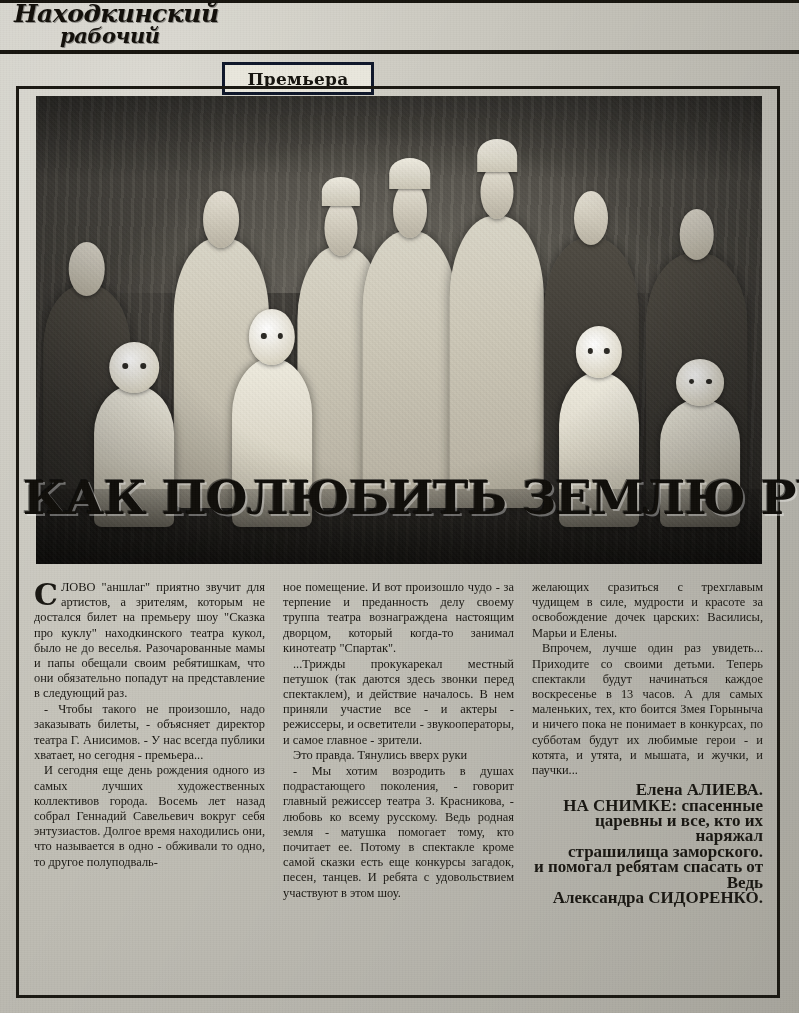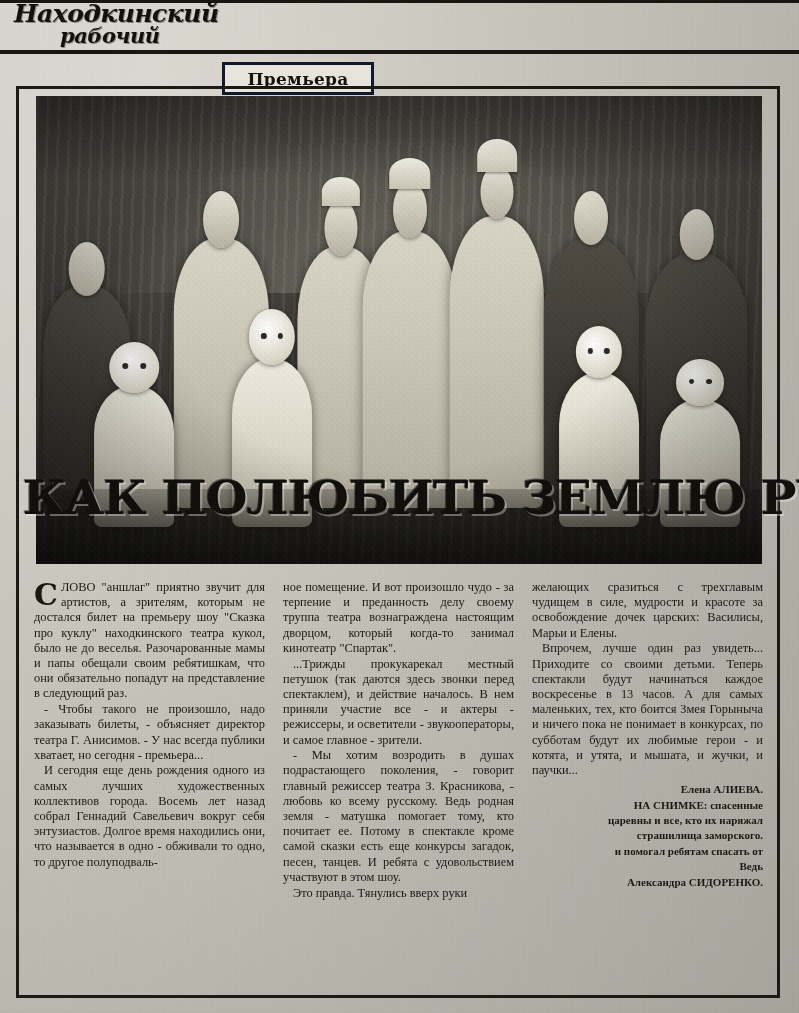--- a/index.html
+++ b/index.html
@@ -266,21 +266,21 @@
     font-size: 30px;
     line-height: 26px;
     font-weight: bold;
     padding: 1px 3px 0 0;
     margin-top: 1px;
   }
   .signature {
     margin-top: 4px;
     text-align: right;
     font-weight: bold;
-    font-size: 11px;
+    font-size: 17px;
     line-height: 15.4px;
   }
   .signature .caption-line { display: block; }
 </style>
 </head>
 <body>
 
 <div class="page">
   <div class="paper"></div>
 
@@ -369,22 +369,22 @@
         <span class="dropcap">С</span>
         <span>ЛОВО "аншлаг" приятно звучит для артистов, а зрителям, которым не достался билет на премьеру шоу "Сказка про куклу" находкинского театра кукол, было не до веселья. Разочарованные мамы и папы обещали своим ребятишкам, что они обязательно попадут на представление в следующий раз.</span>
       </p>
       <p>- Чтобы такого не произошло, надо заказывать билеты, - объясняет директор театра Г. Анисимов. - У нас всегда публики хватает, но сегодня - премьера...</p>
       <p>И сегодня еще день рождения одного из самых лучших художественных коллективов города. Восемь лет назад собрал Геннадий Савельевич вокруг себя энтузиастов. Долгое время находились они, что называется в одно - обживали то одно, то другое полуподваль-</p>
     </div>
 
     <div class="col">
       <p class="noindent">ное помещение. И вот произошло чудо - за терпение и преданность делу своему труппа театра вознаграждена настоящим дворцом, который когда-то занимал кинотеатр "Спартак".</p>
       <p>...Трижды прокукарекал местный петушок (так даются здесь звонки перед спектаклем), и действие началось. В нем приняли участие все - и актеры - режиссеры, и осветители - звукооператоры, и самое главное - зрители.</p>
+      <p>Это правда. Тянулись вверх руки</p>
       <p>- Мы хотим возродить в душах подрастающего поколения, - говорит главный режиссер театра З. Красникова, - любовь ко всему русскому. Ведь родная земля - матушка помогает тому, кто почитает ее. Потому в спектакле кроме самой сказки есть еще конкурсы загадок, песен, танцев. И ребята с удовольствием участвуют в этом шоу.</p>
-      <p>Это правда. Тянулись вверх руки</p>
     </div>
 
     <div class="col">
       <p class="noindent">желающих сразиться с трехглавым чудищем в силе, мудрости и красоте за освобождение дочек царских: Василисы, Марьи и Елены.</p>
       <p>Впрочем, лучше один раз увидеть... Приходите со своими детьми. Теперь спектакли будут начинаться каждое воскресенье в 13 часов. А для самых маленьких, тех, кто боится Змея Горыныча и ничего пока не понимает в конкурсах, по субботам будут их любимые герои - и котята, и утята, и мышата, и жучки, и паучки...</p>
       <div class="signature">
         <span class="caption-line">Елена АЛИЕВА.</span>
         <span class="caption-line">НА СНИМКЕ: спасенные</span>
         <span class="caption-line">царевны и все, кто их наряжал</span>
         <span class="caption-line">страшилища заморского.</span>

